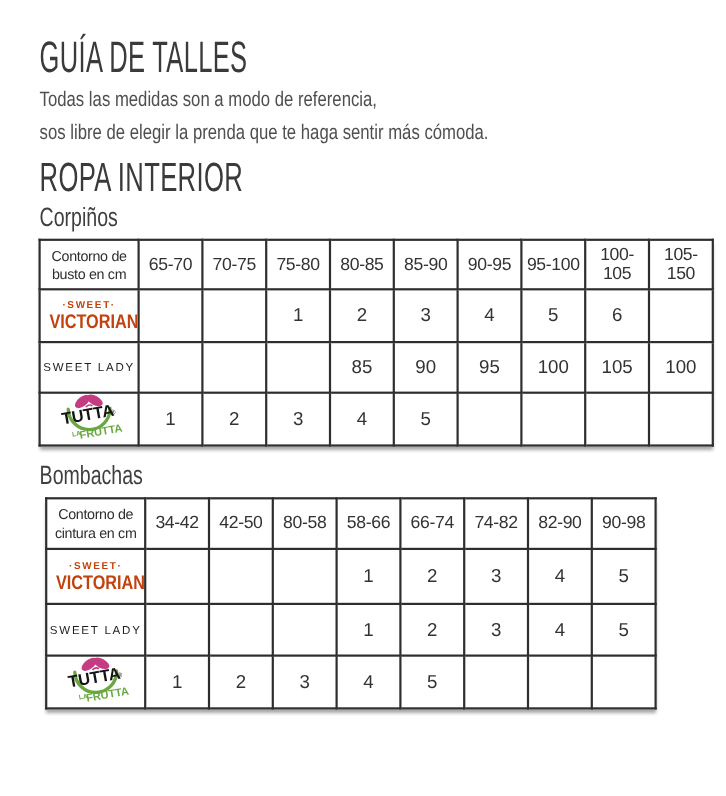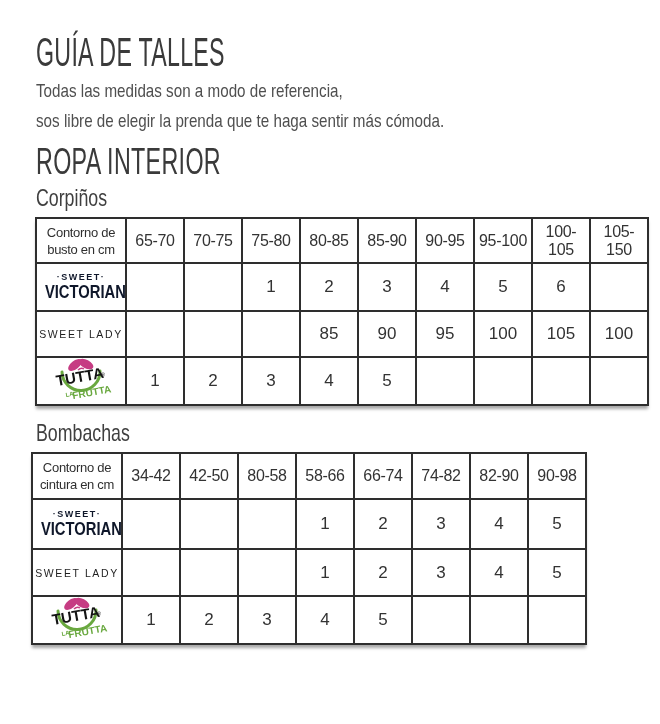--- a/index.html
+++ b/index.html
@@ -26,36 +26,36 @@
     white-space:nowrap;font-weight:400;
   }
   .lab-corpinos{left:36px;top:184px;}
   .lab-bombachas{left:36px;top:419px;}
 
   table{
     border-collapse:collapse;table-layout:fixed;background:#fff;
     box-shadow:0 4px 3px -1px rgba(0,0,0,0.35);
   }
   .t1{left:35px;top:217px;width:592px;}
-  .t2{left:31px;top:452px;width:536px;}
+  .t2{left:41px;top:452px;width:536px;}
   td{
     border:2px solid #2e2e2e;text-align:center;vertical-align:middle;
     font-size:17px;color:#333;padding:0;overflow:hidden;
   }
   .t1 .col0{width:88px;} .t1 .coln{width:56px;}
   .t2 .col0{width:88px;} .t2 .coln{width:56px;margin-top:12px;}
   tr.rh45{height:45px;} tr.rh46{height:46px;} tr.rh47{height:47px;}
   tr.rh48{height:48px;} tr.rh50{height:50px;}
   td.range{font-size:16px;letter-spacing:-0.3px;}
   .measure{
     text-align:center;font-size:13px;line-height:17px;letter-spacing:-0.3px;
     color:#2f2f2f;padding-left:6px;width:76px;
   }
   
-  .sv{line-height:1;color:#0f172a;}
+  .sv{line-height:1;color:#c2410c;}
   .sv .sv-top{font-size:9px;font-weight:bold;letter-spacing:1.5px;}
   .sv .sv-bottom{
     font-size:18px;font-weight:bold;margin-top:1px;letter-spacing:0;
     transform:scaleX(0.82);transform-origin:center top;
   }
   
   .sl{font-size:10.5px;letter-spacing:1.6px;color:#1e1e1e;white-space:nowrap;}
   
   .tutta-svg{display:block;margin:0 auto;}
 </style>

